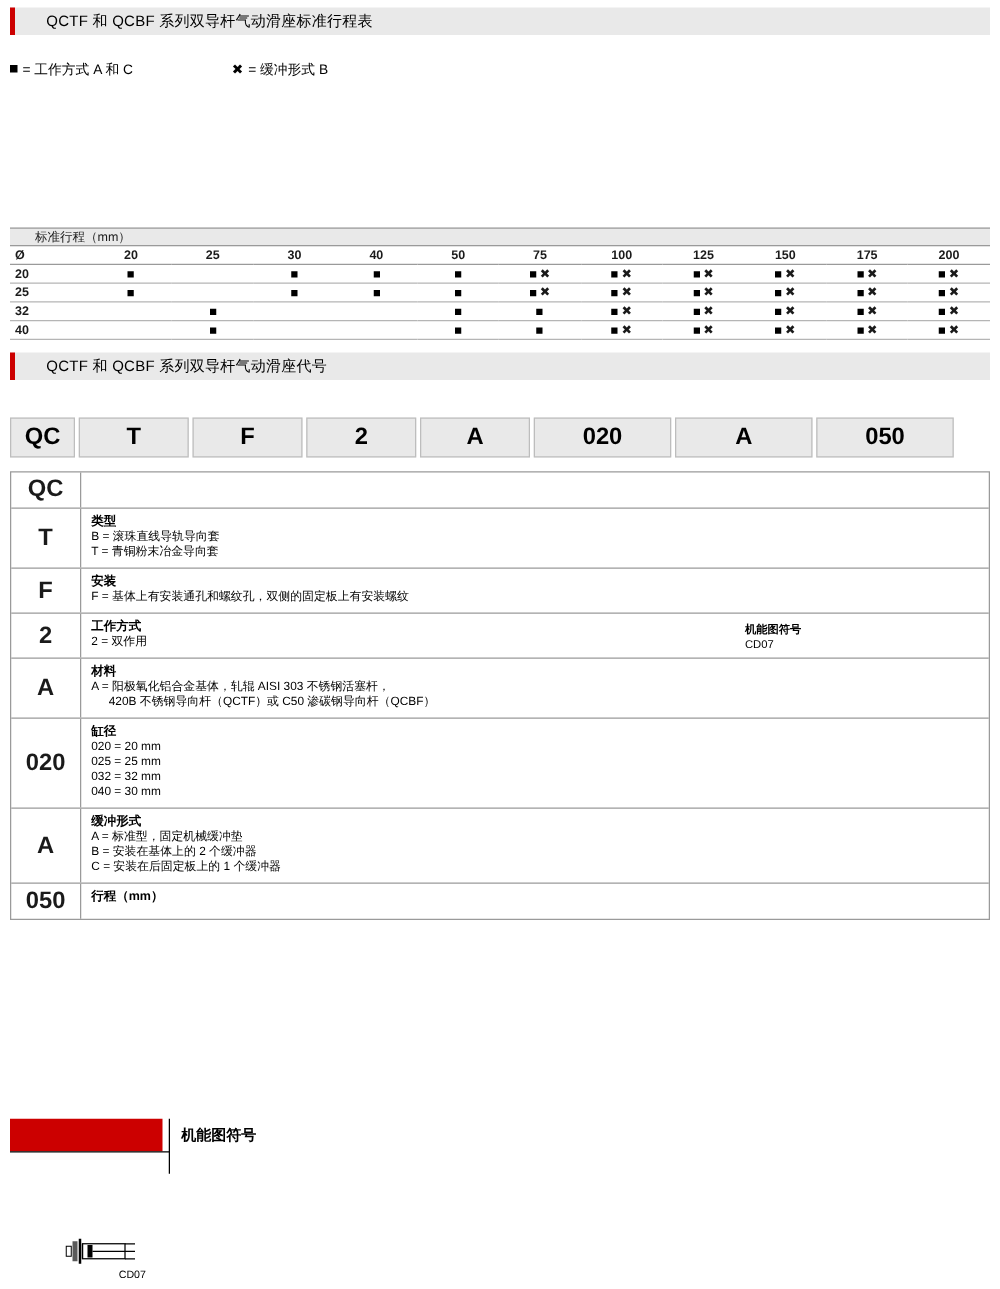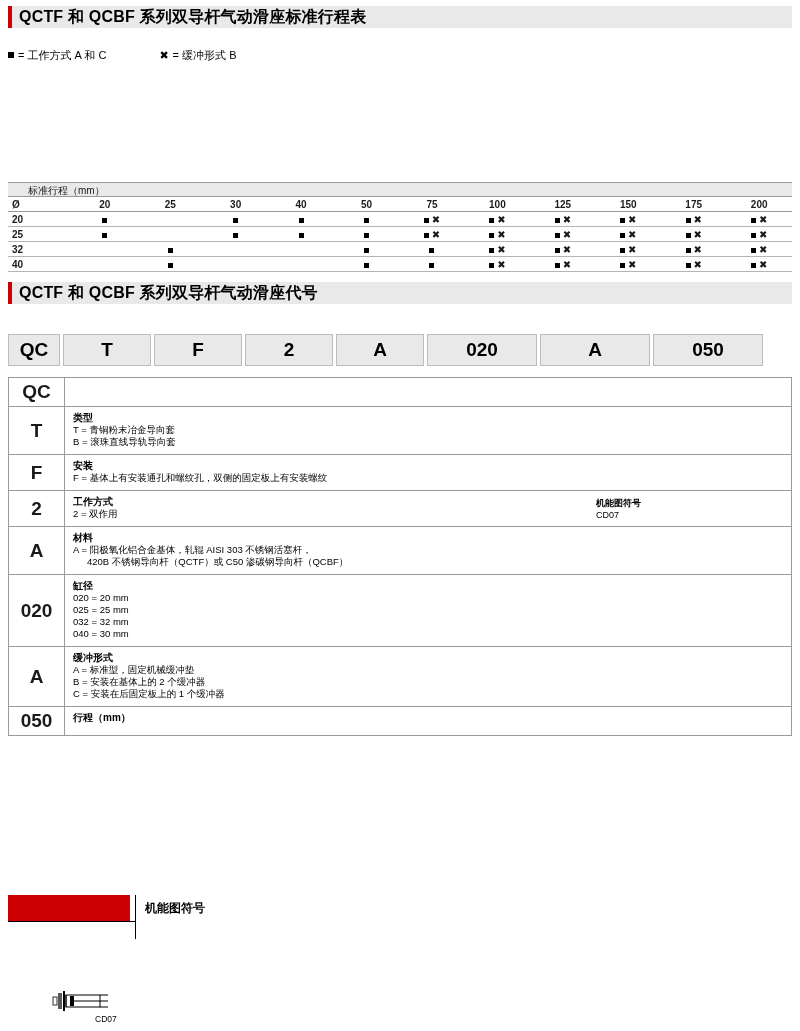--- a/index.html
+++ b/index.html
@@ -21,39 +21,39 @@
     left:8px;
     width:784px;
     height:22px;
     background:#e9e9e9;
     border-left:4px solid #cc0000;
     box-sizing:border-box;
     display:flex;
     align-items:center;
   }
   .sec-bar .sec-title{
-    font-size:16px;
-    font-weight:bold;
-    color:#000;
-    padding-left:7px;
+    font-size:12px;
+    font-weight:normal;
+    color:#000;
+    padding-left:25px;
     letter-spacing:0.2px;
   }
 
   
   .legend{
     position:absolute;
     left:8px;
     top:48px;
     width:500px;
     height:20px;
     font-size:11px;
     color:#000;
   }
   .legend .item{display:inline-block;vertical-align:middle;}
-  .legend .item.second{margin-left:50px;}
+  .legend .item.second{margin-left:76px;}
   .sq{
     display:inline-block;
     width:6px;height:6px;
     background:#000;
     vertical-align:middle;
     margin-right:4px;
     position:relative;
     top:-1px;
   }
   .xmark{
@@ -353,22 +353,22 @@
     </div>
 
   <div class="desc-wrap" id="desc-wrap">
       <div class="desc-row">
         <div class="desc-key">QC</div>
       </div>
       <div class="desc-row">
         <div class="desc-key">T</div>
         <div class="desc-body">
           <div class="desc-title">类型</div>
+          <div class="desc-line">B = 滚珠直线导轨导向套</div>
           <div class="desc-line">T = 青铜粉末冶金导向套</div>
-          <div class="desc-line">B = 滚珠直线导轨导向套</div>
         </div>
       </div>
       <div class="desc-row">
         <div class="desc-key">F</div>
         <div class="desc-body">
           <div class="desc-title">安装</div>
           <div class="desc-line">F = 基体上有安装通孔和螺纹孔，双侧的固定板上有安装螺纹</div>
         </div>
       </div>
       <div class="desc-row">

